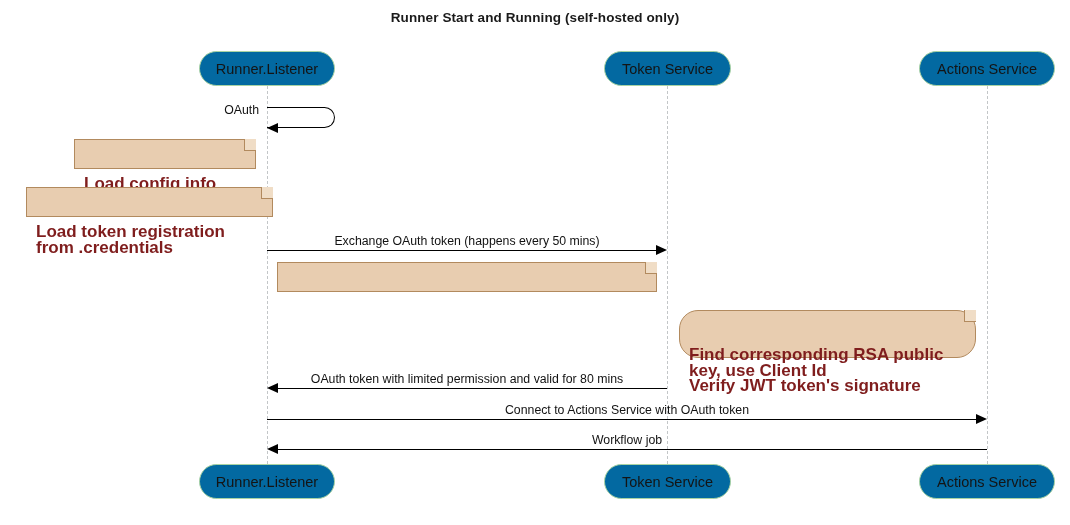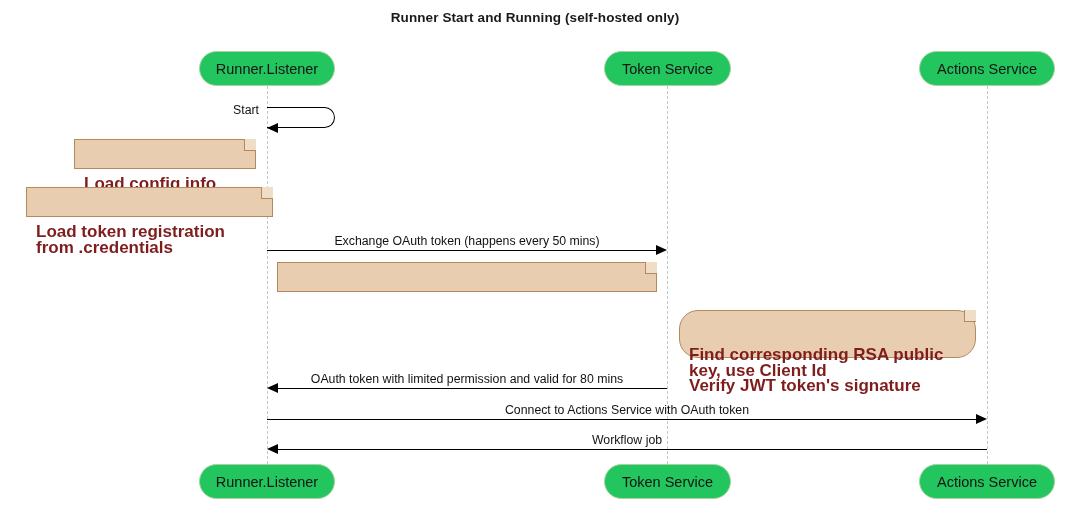--- a/index.html
+++ b/index.html
@@ -25,21 +25,21 @@
   
   .lifeline{
     position:absolute;
     width:0;
     border-left:1px dashed #c3c6c8;
   }
 
   
   .participant{
     position:absolute;
-    background:#22c55e;
+    background:#0369a1;
     border:1px solid #a9d3a3;
     border-radius:18px;
     height:35px;
     display:flex;
     align-items:center;
     justify-content:center;
     color:#141414;
     font-size:14.5px;
     box-sizing:border-box;
   }
@@ -122,21 +122,21 @@
   <div class="participant" style="left:199px;top:464px;width:136px;">
     <span>Runner.Listener</span>
   </div>
   <div class="participant" style="left:604px;top:464px;width:127px;">
     <span>Token Service</span>
   </div>
   <div class="participant" style="left:919px;top:464px;width:136px;">
     <span>Actions Service</span>
   </div>
 
-  <div class="msg-label" style="left:187px;top:103px;width:72px;text-align:right;">Start</div>
+  <div class="msg-label" style="left:187px;top:103px;width:72px;text-align:right;">OAuth</div>
   <div class="selfloop" style="left:267px;top:107px;width:68px;height:21px;"></div>
   <div class="arrowhead left" style="left:267px;top:123px;"></div>
 
   <div class="note" style="left:74px;top:139px;width:182px;height:30px;">
     <span class="fold"></span>
     <span>Load config info from .runner</span>
   </div>
 
   <div class="note" style="left:9px;top:187px;width:247px;height:30px;margin-left:17px;">
     <span class="fold"></span>

